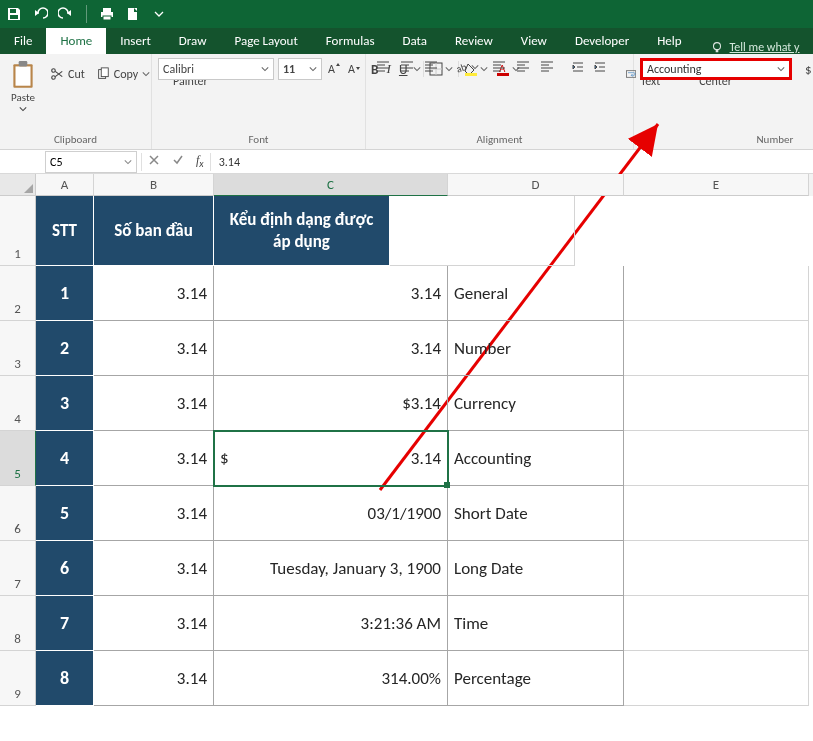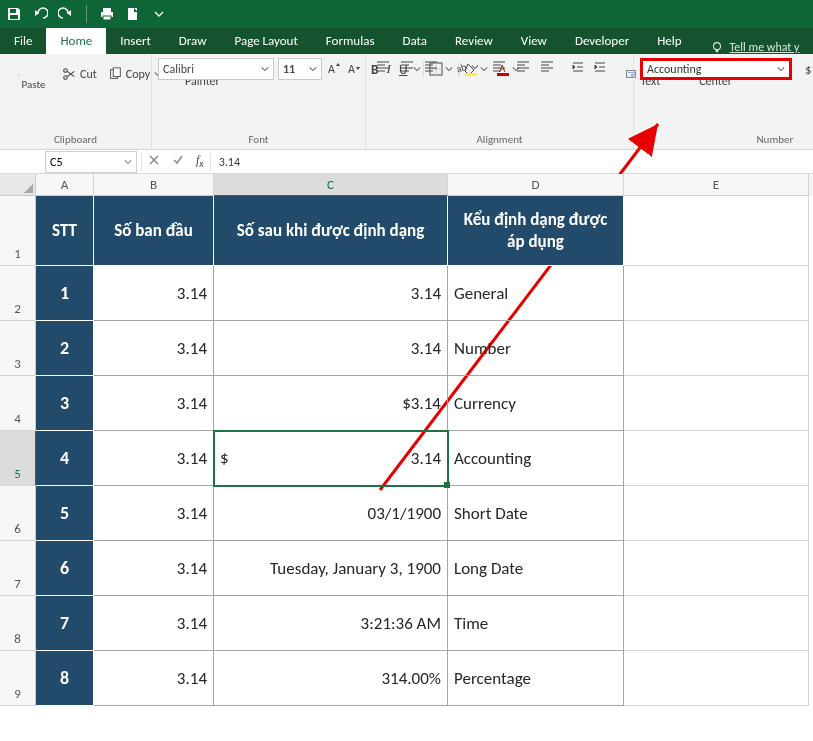--- a/index.html
+++ b/index.html
@@ -21,21 +21,21 @@
 
 .ribbon { height:96px; background:#f3f3f3; border-bottom:1px solid #d4d4d4; display:flex; font-size:12px; color:#444; }
 .rgroup { border-right:1px solid #e1e1e1; display:flex; flex-direction:column; padding:4px 6px 0; position:relative; }
 .rgroup-body { flex:1; display:flex; align-items:flex-start; gap:6px; }
 .rgroup-label { text-align:center; font-size:11px; color:#666; padding:2px 0 3px; position:relative; }
 .rbtn { display:flex; align-items:center; gap:4px; padding:2px 4px; cursor:pointer; color:#444;}
 .rbtn svg{ display:block; }
 .col { display:flex; gap:3px; }
 .row { display:flex; align-items:center; gap:4px;}
 .ddarrow { width:8px; height:8px; }
-.big { flex-direction:row; align-items:flex-end; gap:2px; width:38px;margin-left:8px;}
+.big { flex-direction:column; align-items:center; gap:2px; width:38px;}
 .big span{font-size:11px;line-height:1}
 .font-inp { height:22px; border:1px solid #c9c9c9; background:#fff; font-size:12px; padding:0 4px; display:flex; align-items:center; justify-content:space-between; }
 .font-name{ width:116px;justify-content:space-between; }
 .font-size{ width:44px;font-weight:bold; }
 .icons-row button, .icons-row .ic { border:none; background:none; cursor:pointer; padding:2px 3px; color:#444; display:flex; align-items:center; gap:2px;}
 .icons-row { display:flex; gap:2px; align-items:center;}
 .num-format-box { position:relative; width:152px; height:22px; border:3px solid #e60000; background:#fff; display:flex; align-items:center; justify-content:space-between; padding:0 4px; font-size:12px; color:#333;}
 .num-format-box .caret{ color:#666; }
 
 
@@ -486,21 +486,20 @@
     <div class="ch colB">B</div>
     <div class="ch sel colC">C</div>
     <div class="ch colD">D</div>
     <div class="ch colE">E</div>
   </div>
 
   <div class="rowline row1">
     <div class="rh">1</div>
     <div class="cell hdrcell colA">STT</div>
     <div class="cell hdrcell colB">Số ban đầu</div>
-    <div class="cell hdrcell colC">Số sau khi được định dạng</div>
     <div class="cell hdrcell colD">Kểu định dạng được áp dụng</div>
     <div class="cell colE"></div>
   </div>
 
   <div class="rowline rowN">
     <div class="rh">2</div>
     <div class="cell sttcell colA">1</div>
     <div class="cell tblcell num-r colB">3.14</div>
     <div class="cell tblcell num-r colC">3.14</div>
     <div class="cell tblcell tx-l colD">General</div>

